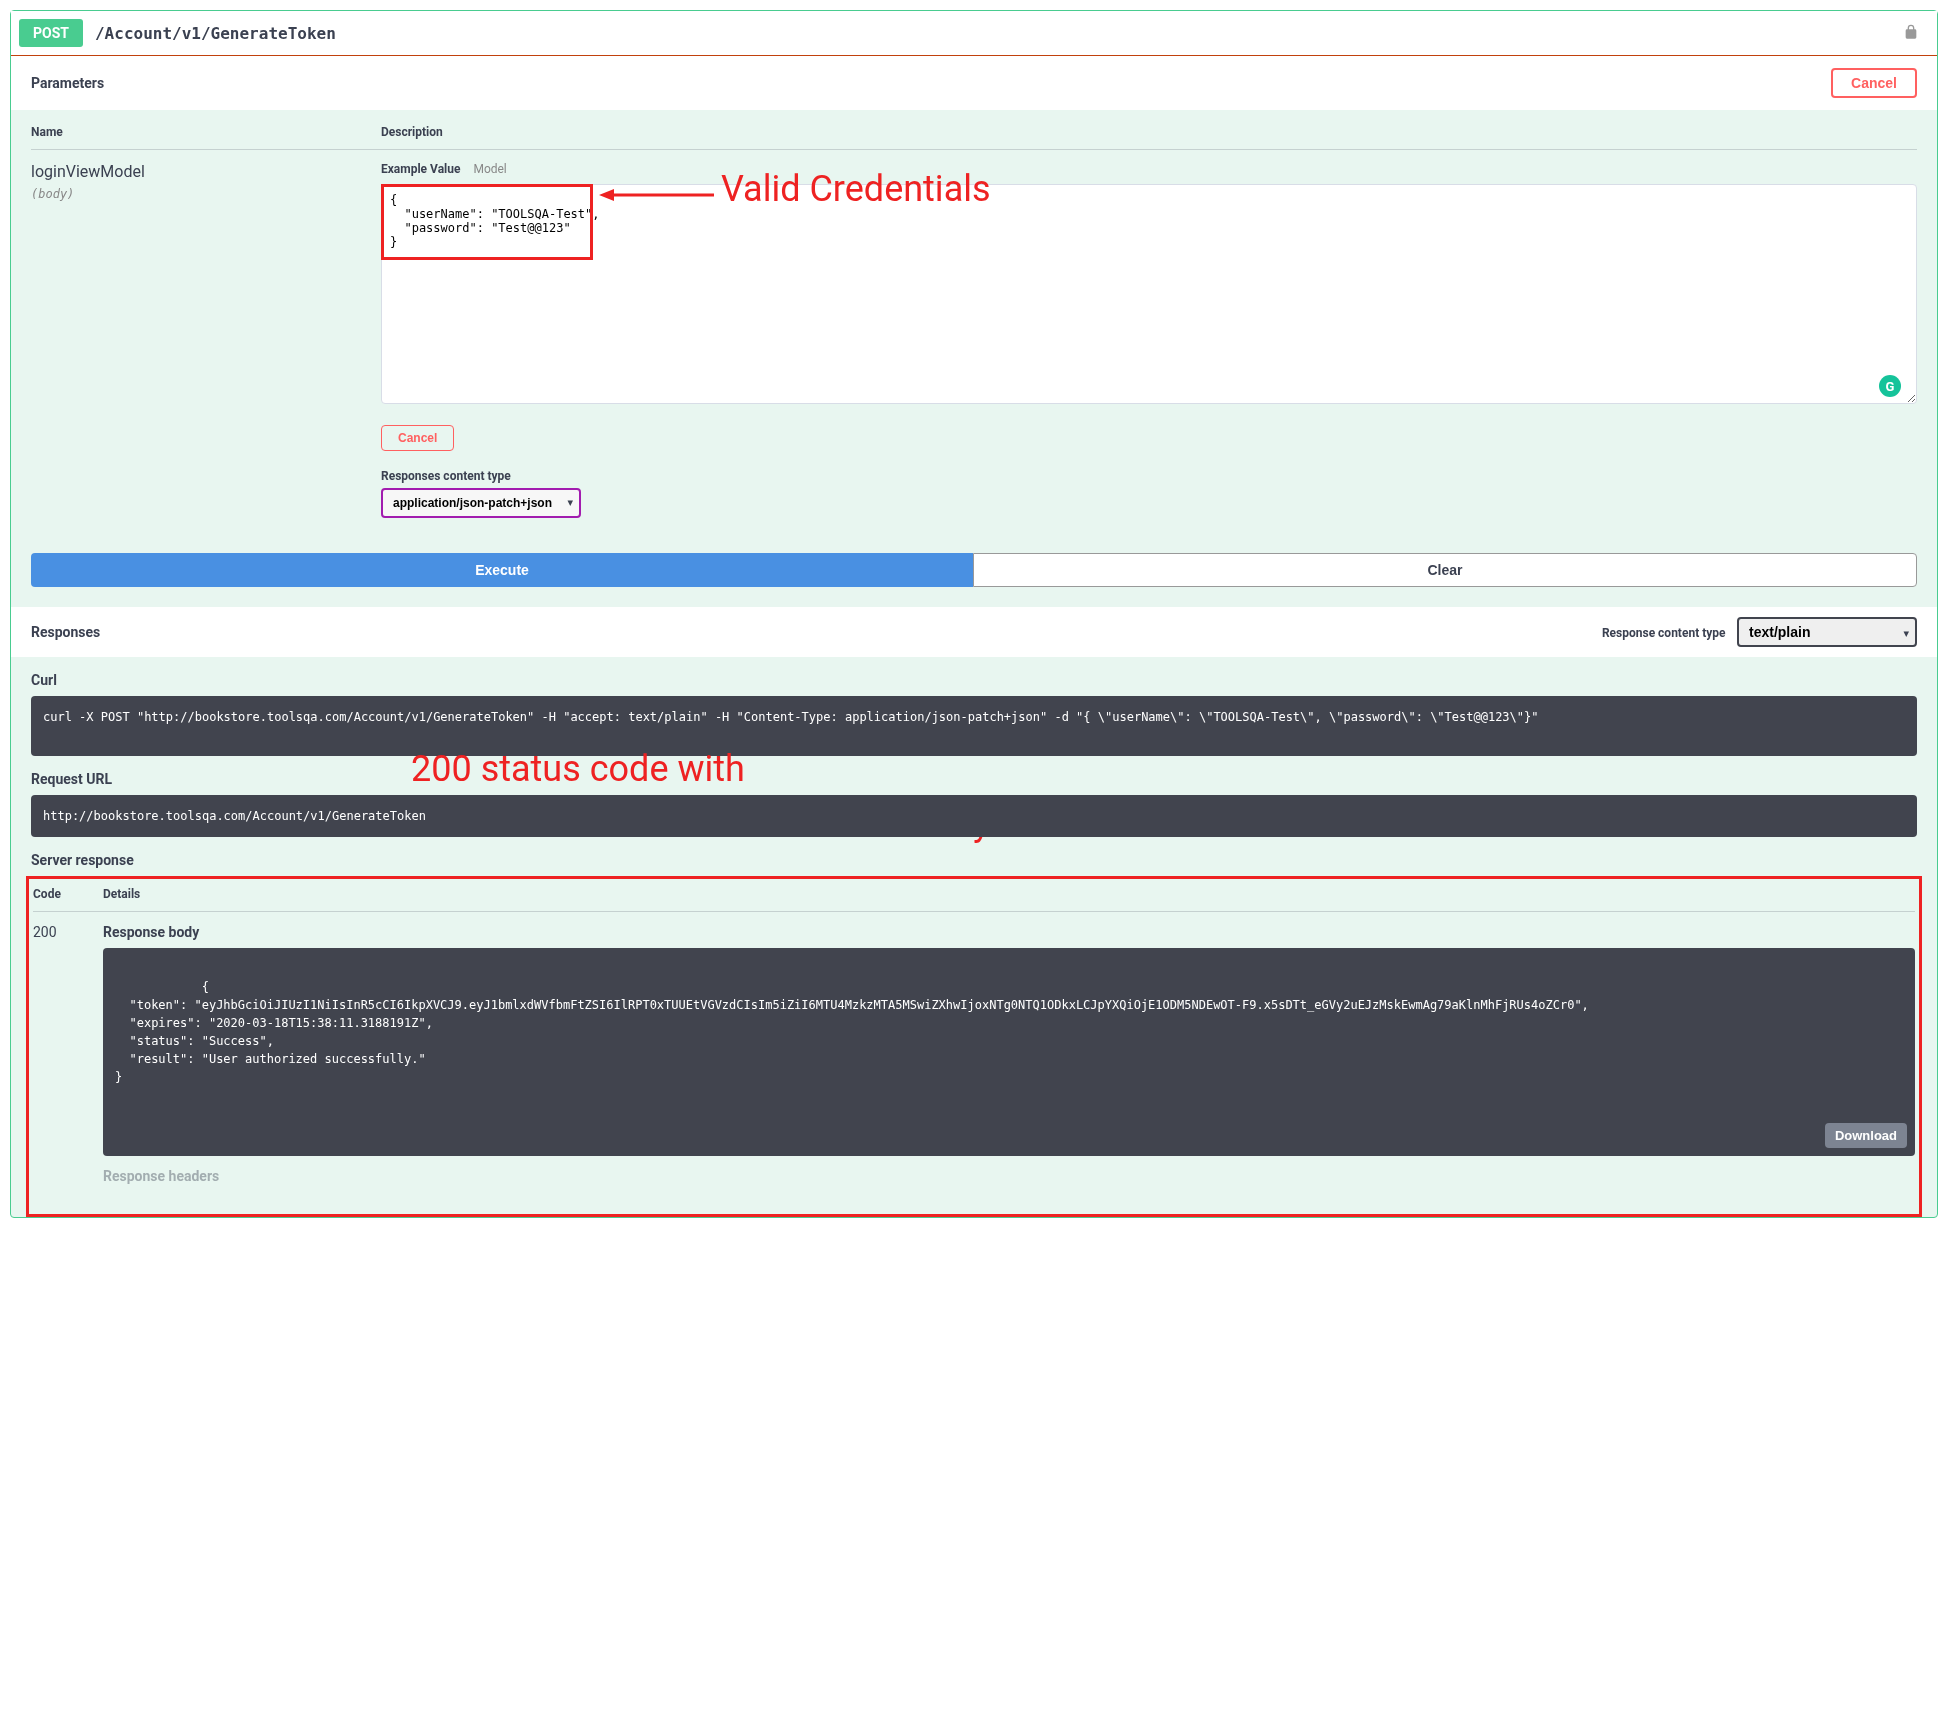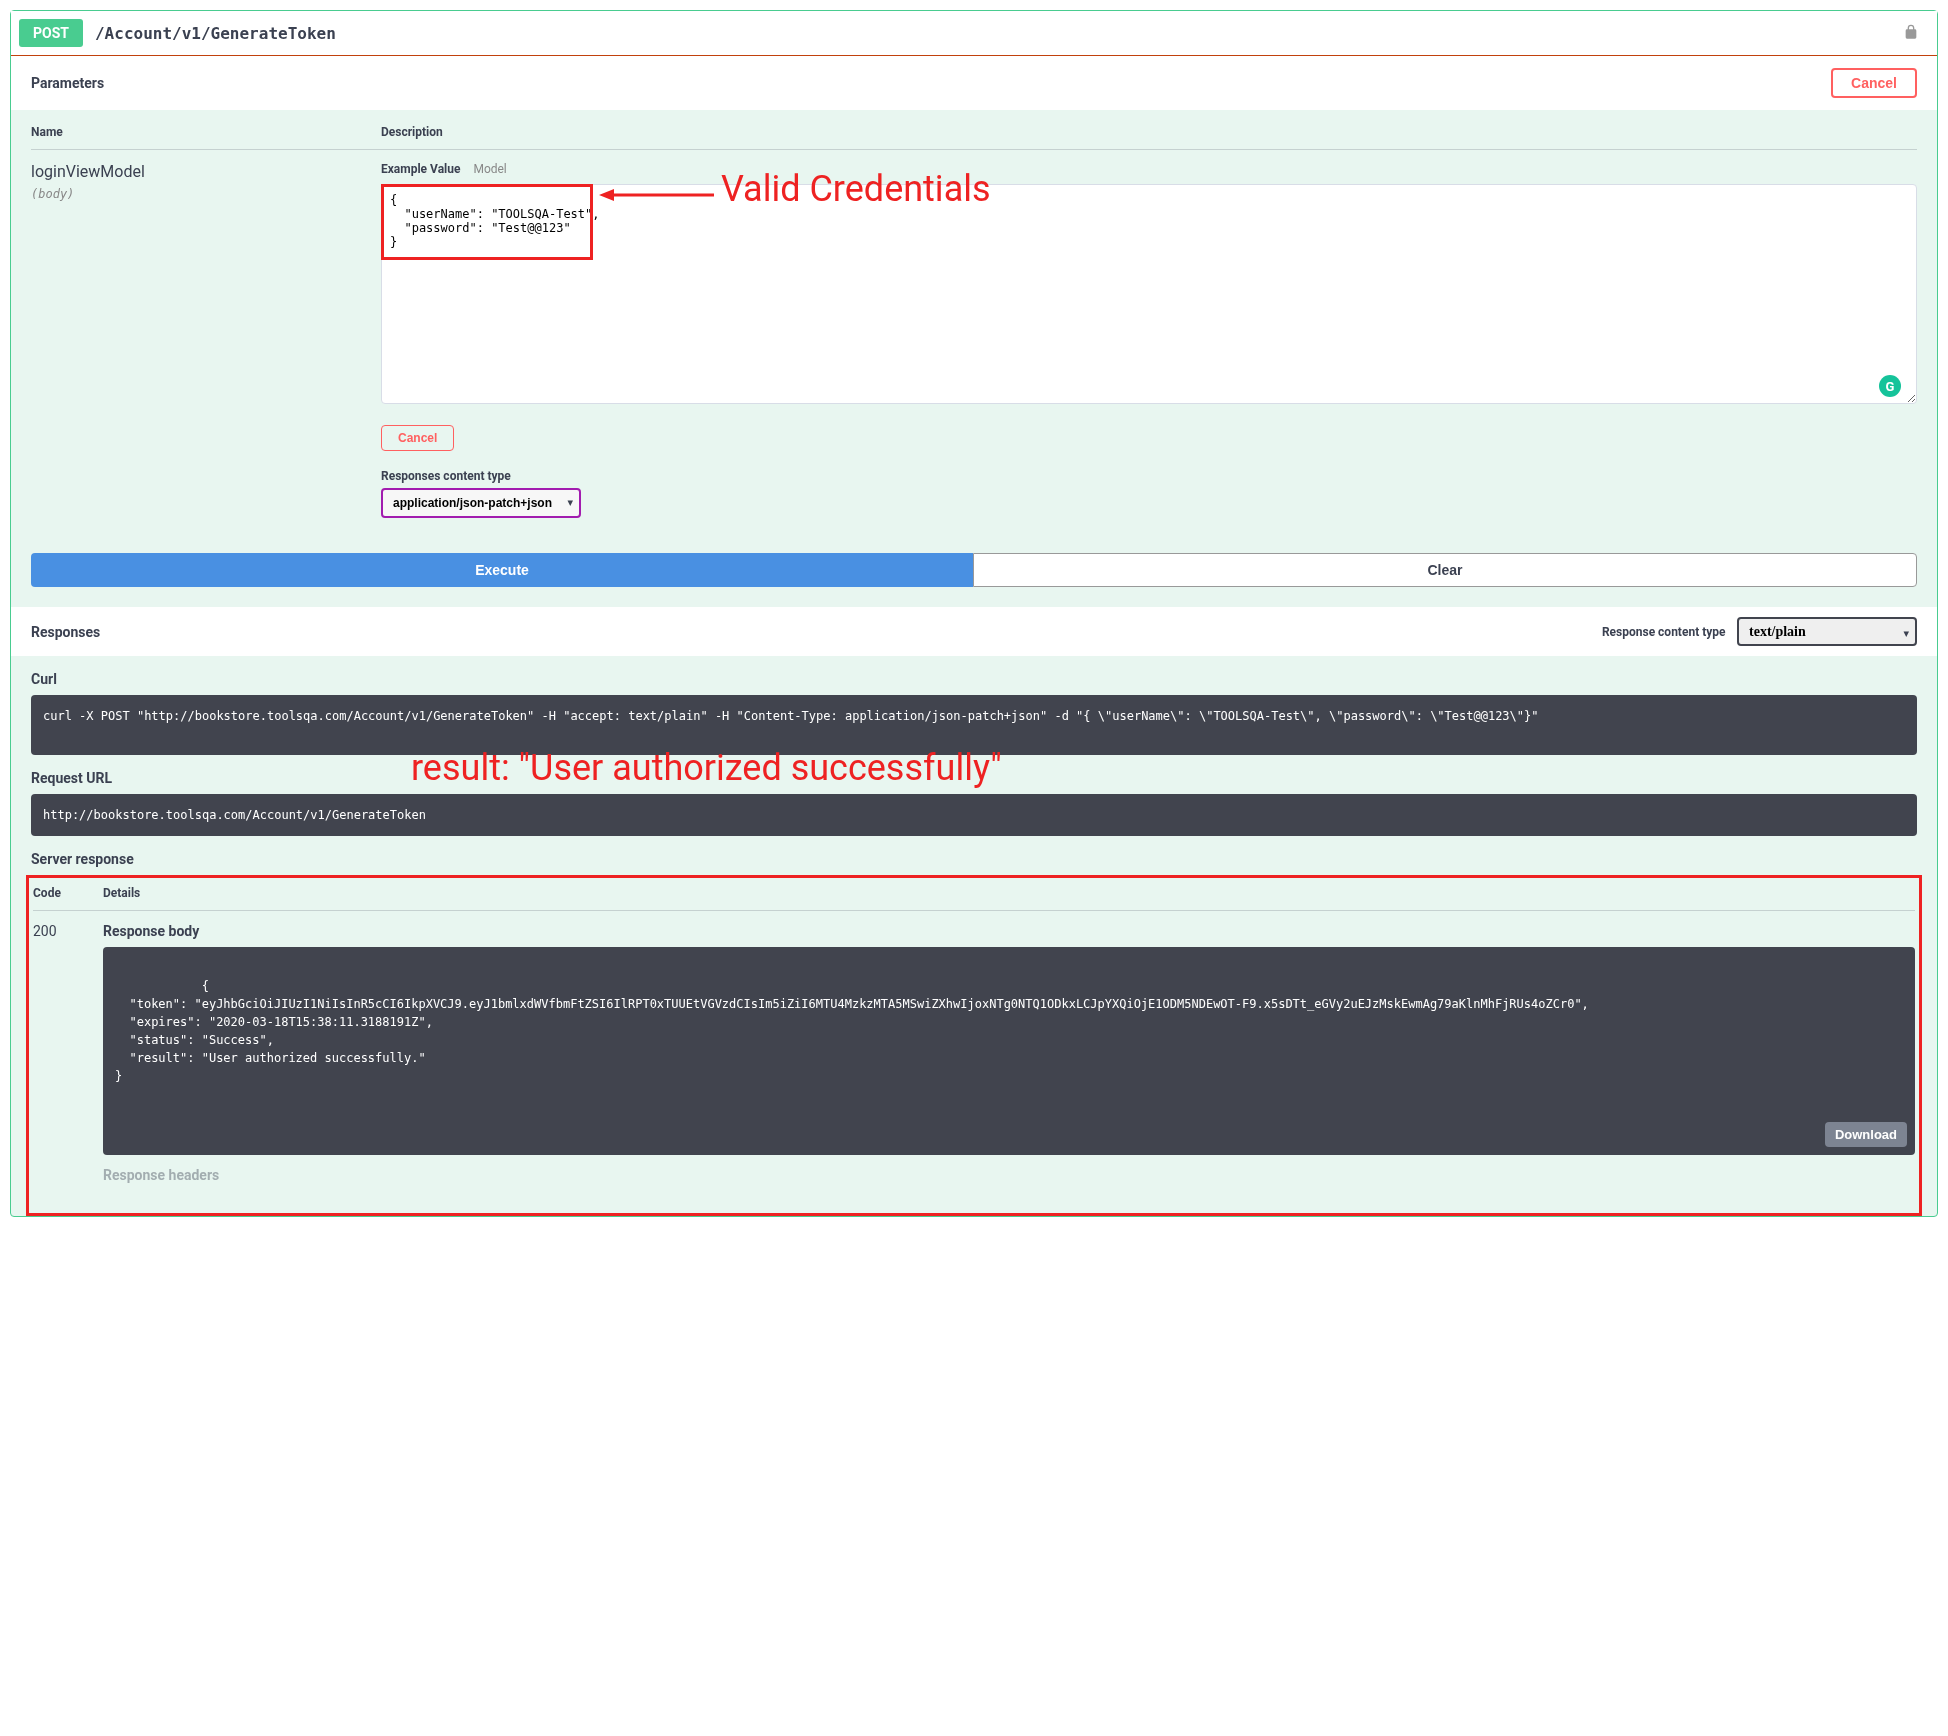--- a/index.html
+++ b/index.html
@@ -177,21 +177,20 @@
   }
   .response-ct-label { font-size: 12px; font-weight: 700; margin-right: 8px; }
   .response-select {
     border: 2px solid #41444e;
     border-radius: 4px;
     padding: 5px 30px 5px 10px;
     font-size: 14px;
     font-weight: 700;
     min-width: 180px;
     appearance: none;
-    font-family: Liberation Serif, serif;
   }
   .detail-pad { padding: 15px 20px 0 20px; }
   .sub-heading { font-weight: 700; font-size: 14px; margin-bottom: 8px; }
   .code-block {
     background: #41444e;
     color: #fff;
     font-family: Menlo, Monaco, monospace;
     font-size: 12px;
     padding: 12px;
     border-radius: 4px;
@@ -319,20 +318,21 @@
     </div>
   </div>
 
   <div style="position:relative;">
     <div class="detail-pad">
       <div class="sub-heading">Curl</div>
       <div class="code-block" style="min-height:60px;">curl -X POST "http://bookstore.toolsqa.com/Account/v1/GenerateToken" -H "accept: text/plain" -H "Content-Type: application/json-patch+json" -d "{ \"userName\": \"TOOLSQA-Test\", \"password\": \"Test@@123\"}"</div>
     </div>
 
     <div class="annotation" style="left:400px; top:85px; line-height:1.5;">
+      <div>200 status code with</div>
       <div>result: "User authorized successfully"</div>
     </div>
 
     <div class="detail-pad">
       <div class="sub-heading">Request URL</div>
       <div class="code-block">http://bookstore.toolsqa.com/Account/v1/GenerateToken</div>
     </div>
 
     <div class="detail-pad">
       <div class="sub-heading">Server response</div>

